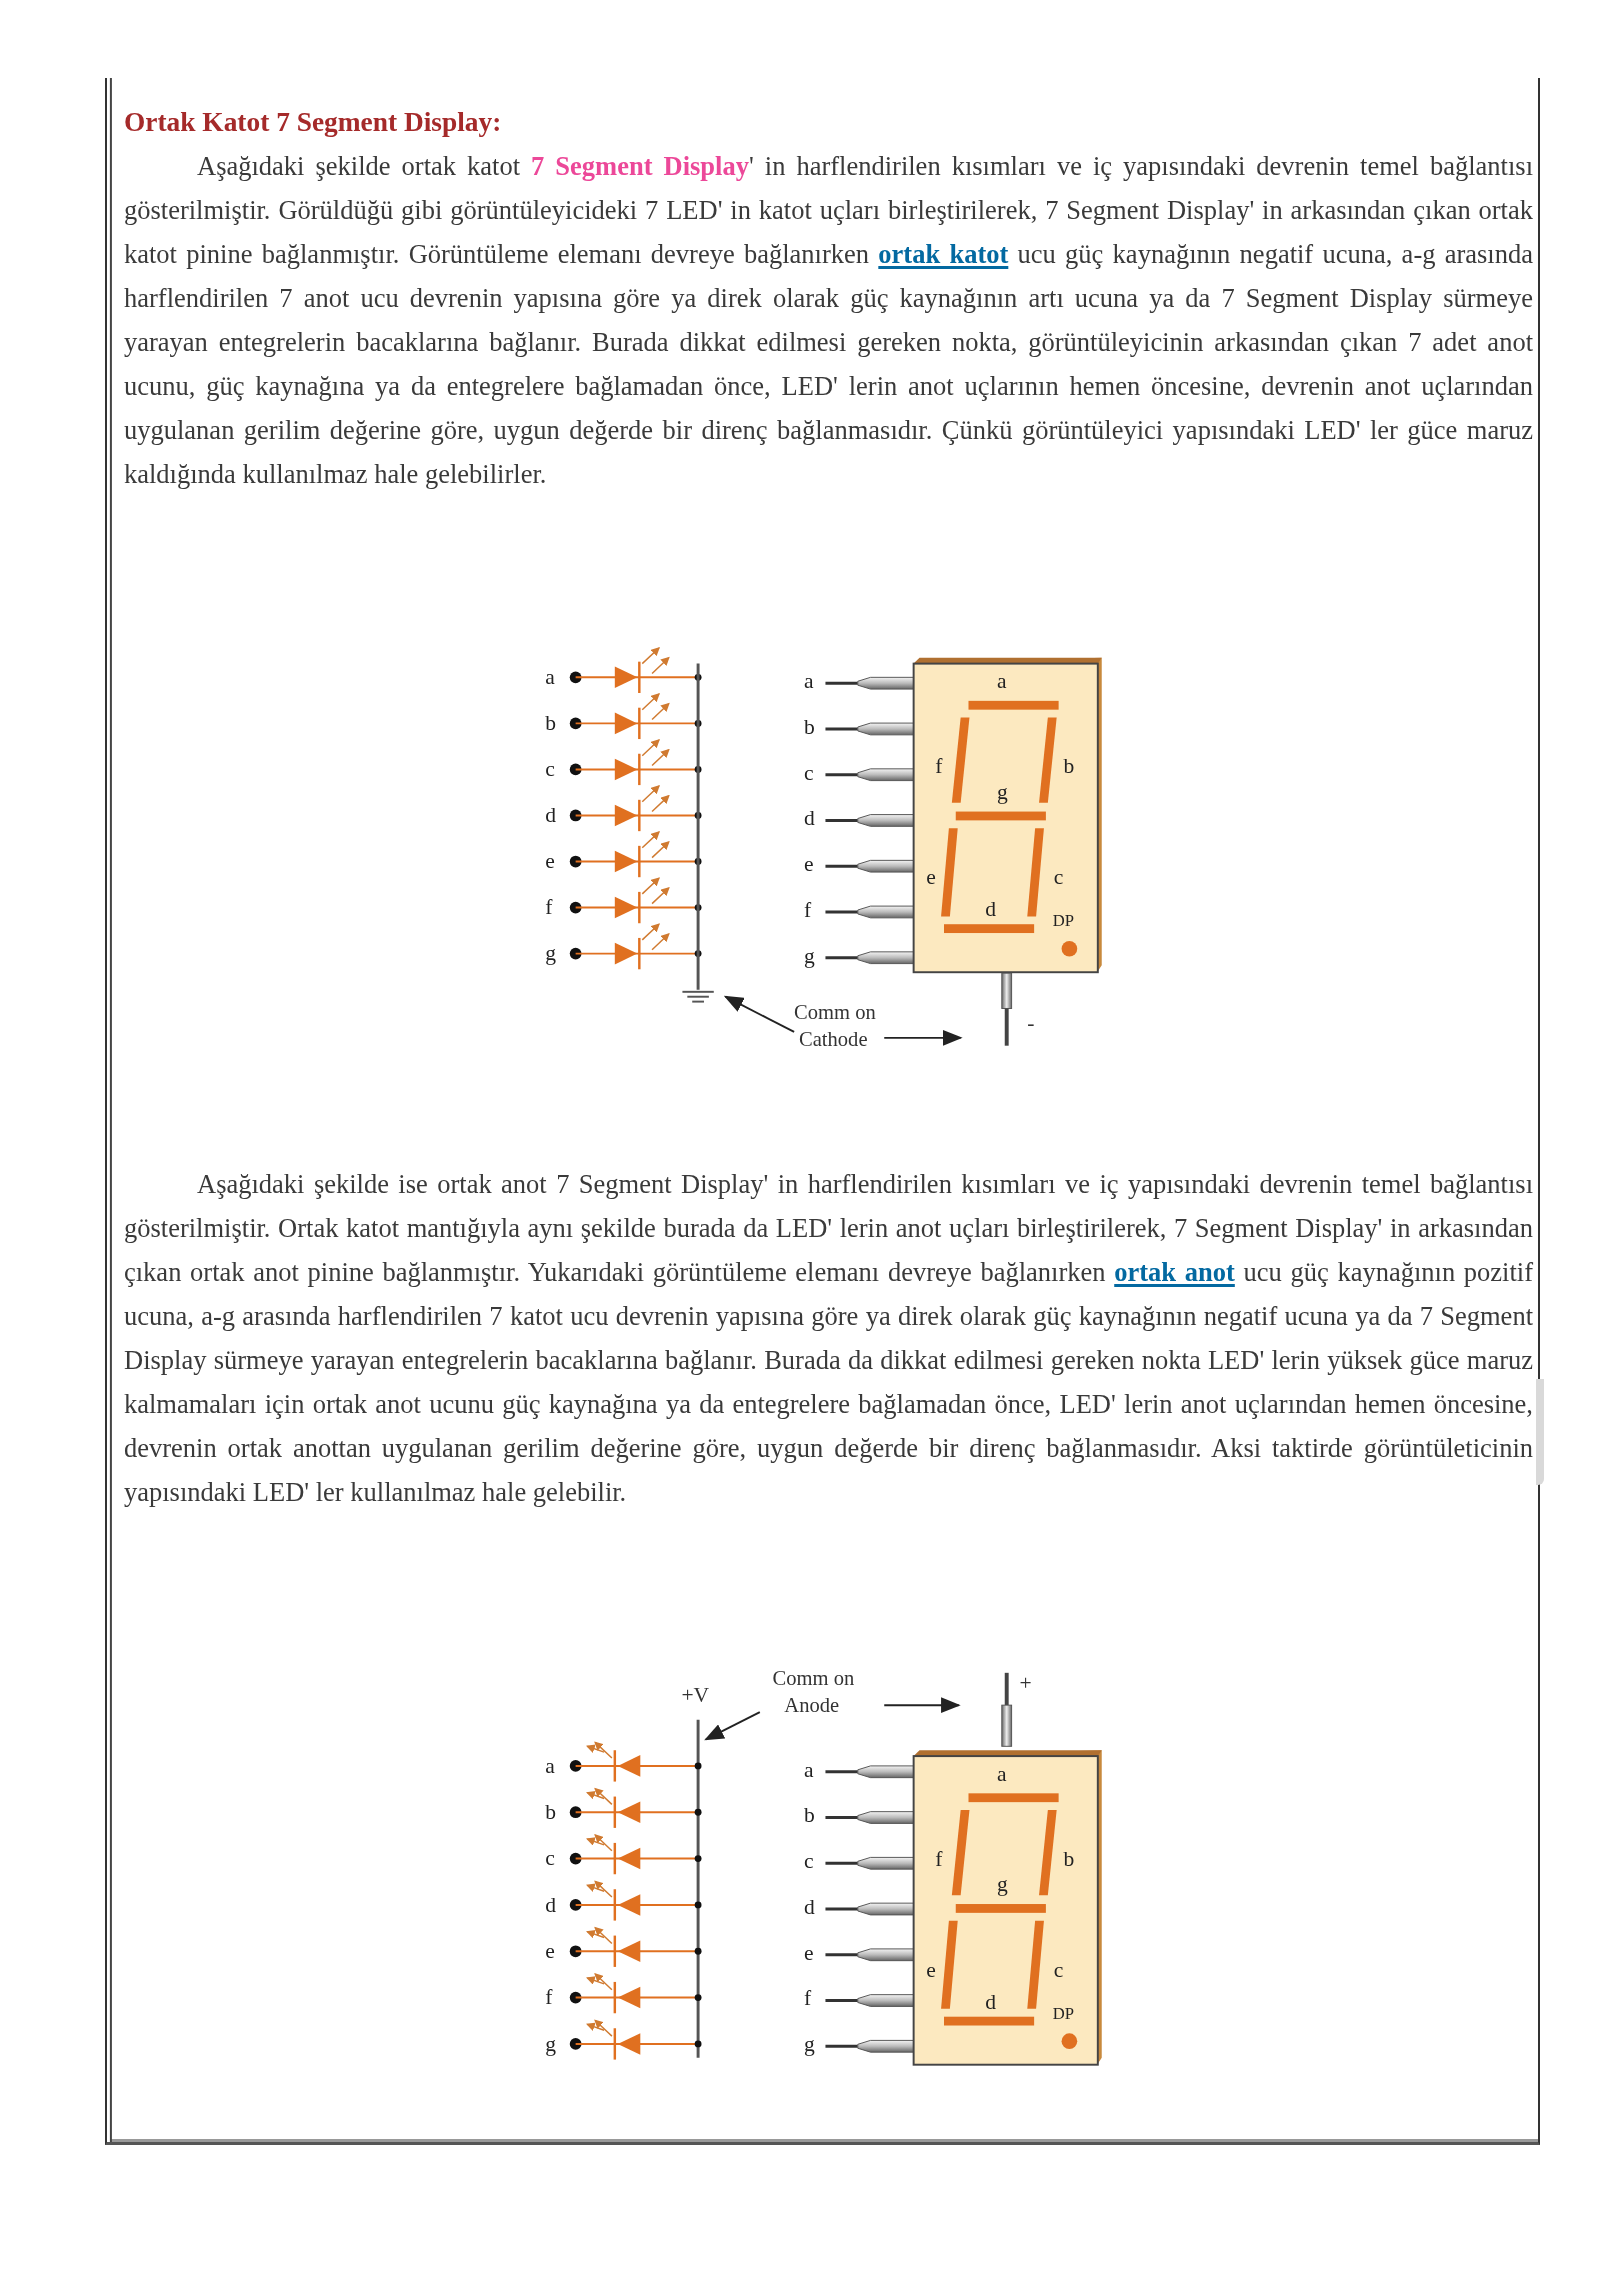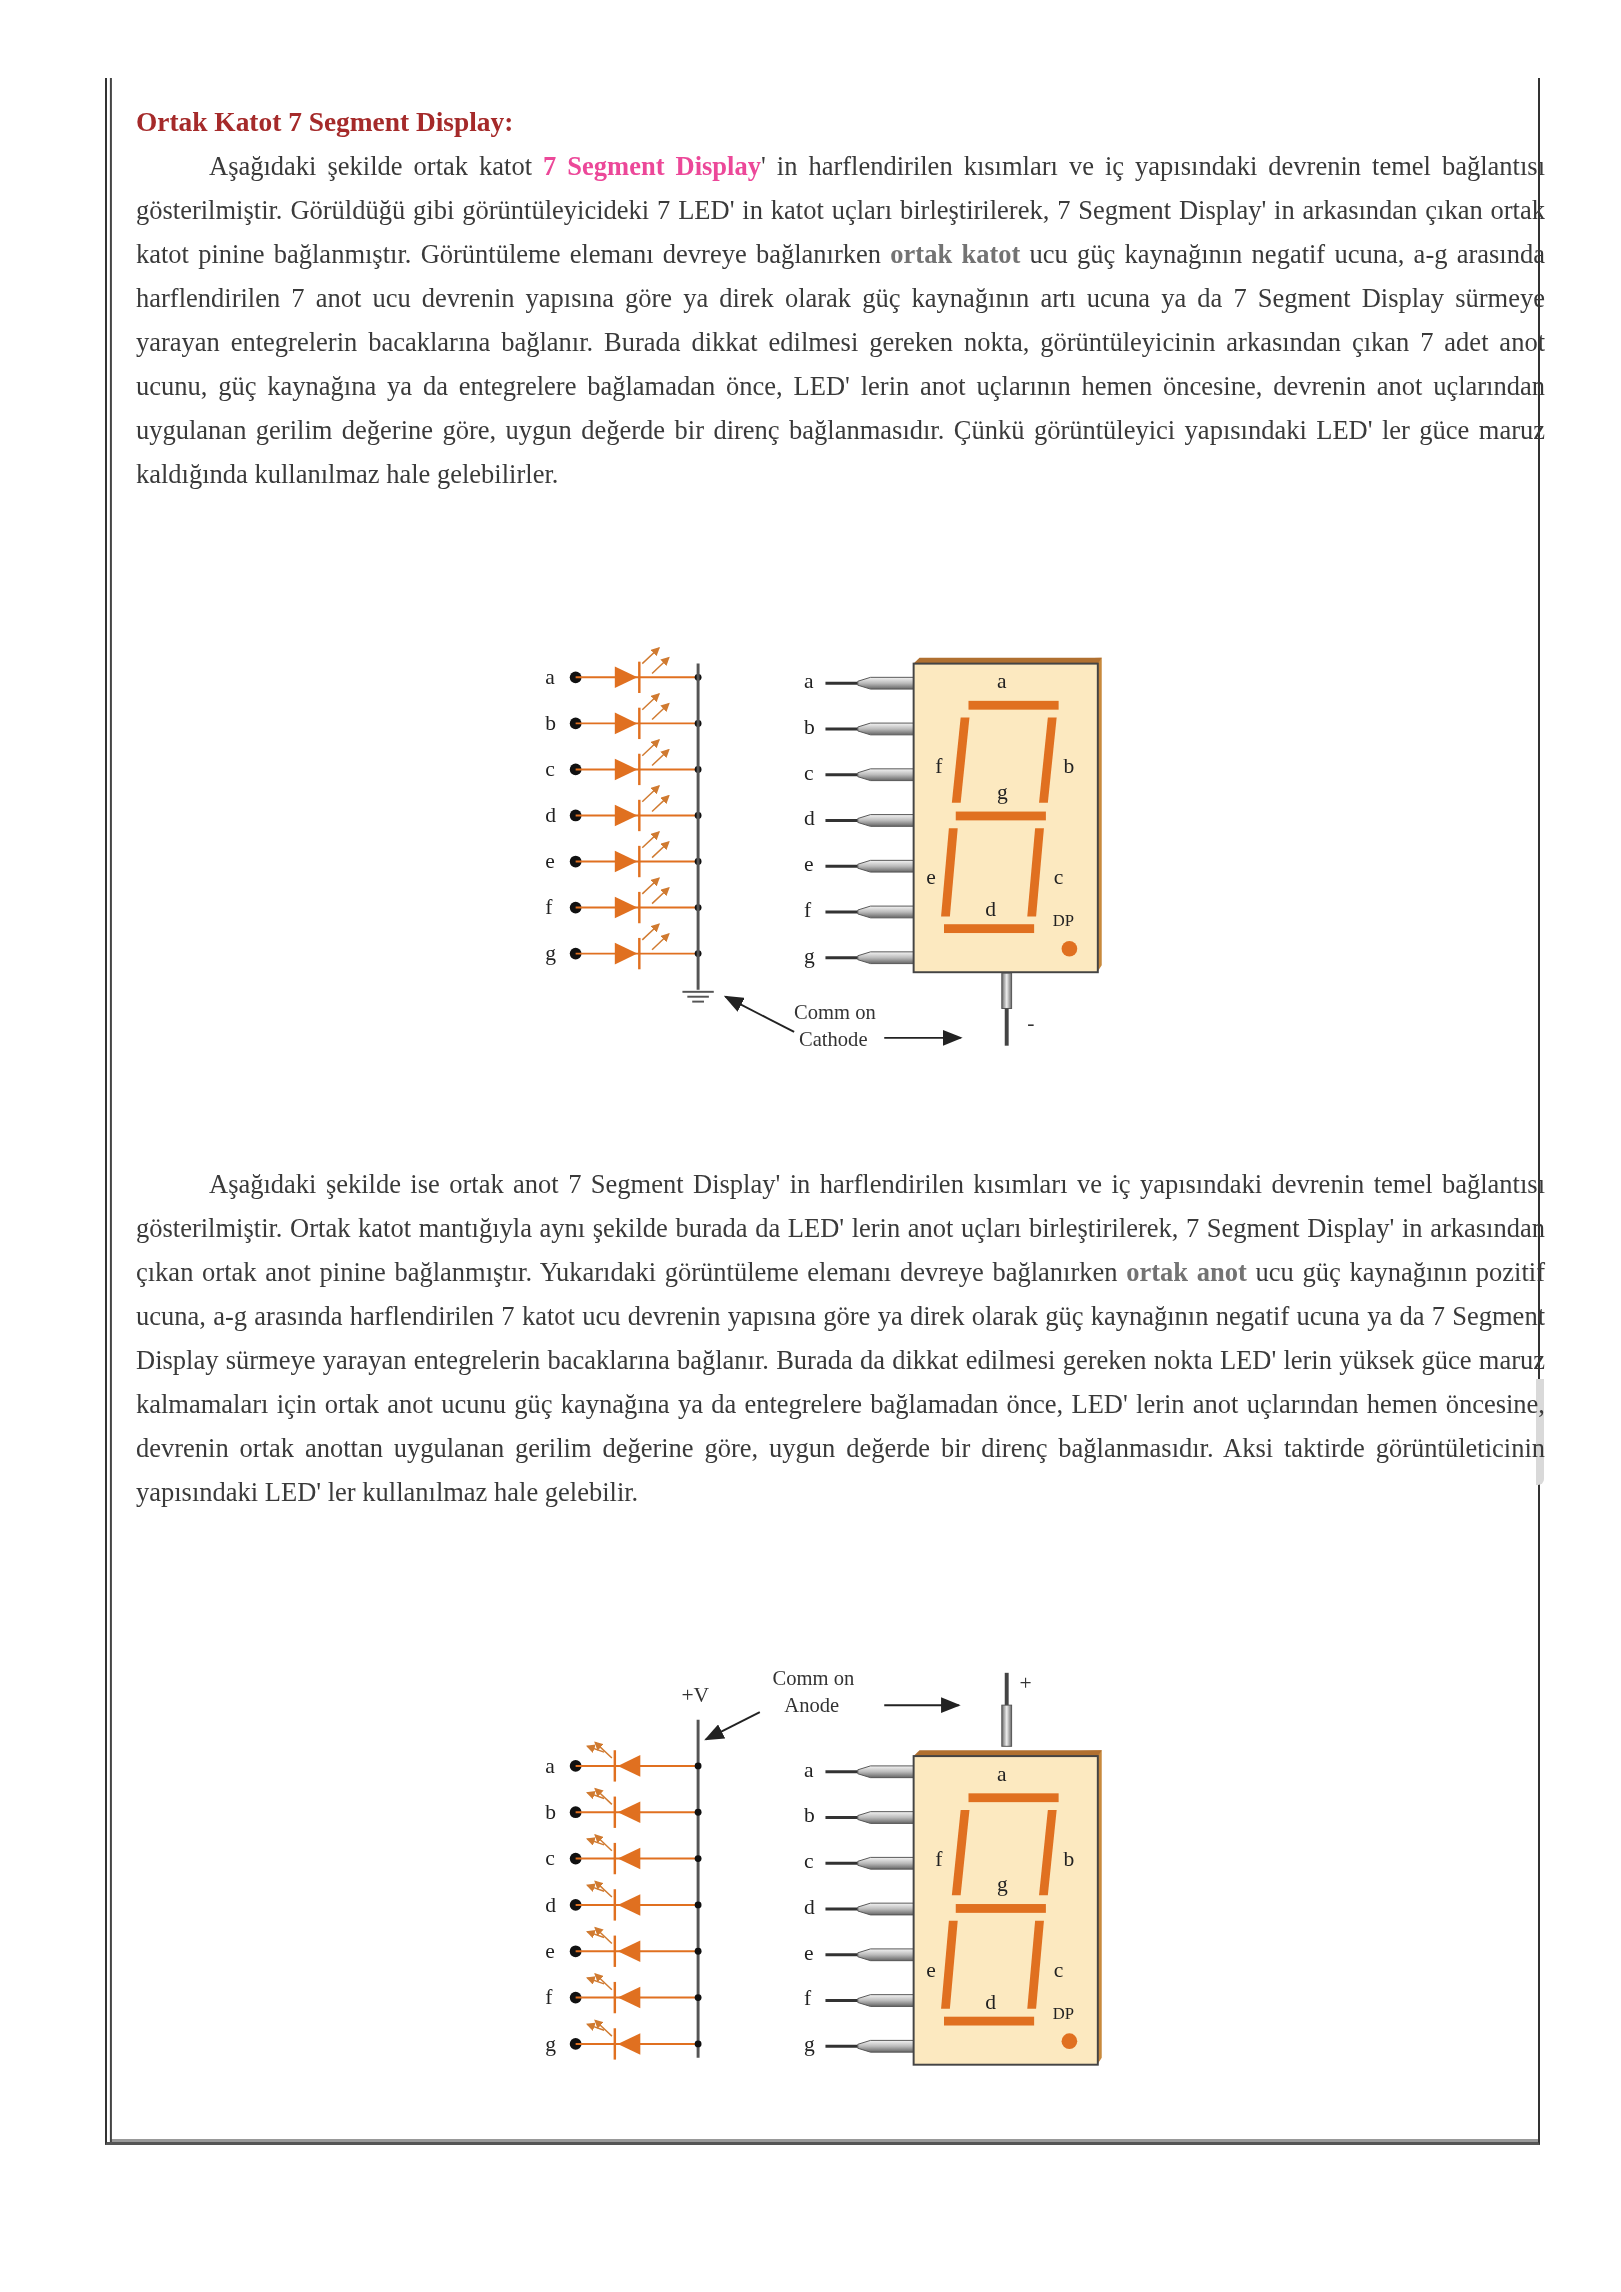--- a/index.html
+++ b/index.html
@@ -1,25 +1,25 @@
 <!DOCTYPE html>
 <html><head>
 <meta charset="utf-8">
 <style>
   html, body { margin:0; padding:0; background:#ffffff; }
   body { width:1621px; height:2293px; position:relative; overflow:hidden;
          font-family:"Liberation Serif", serif; color:#3a3a3a; }
   .frame { position:absolute; left:105px; top:78px; width:1431px; height:2064px;
            border-left:2px solid #333; border-right:2.9px solid #333; border-bottom:3.9px solid #555;
            box-shadow: inset 2.9px 0 0 #fff, inset 4.9px 0 0 #444, inset 0 -2.9px 0 #999; }
-  .content { position:absolute; left:136px; width:1409px; }
+  .content { position:absolute; left:124px; width:1409px; }
   .heading { font-weight:bold; color:#a52a2a; font-size:27.4px; line-height:44px; margin:0; }
   .para { font-size:26.5px; line-height:44px; text-align:justify; margin:0; text-indent:73px; }
   .para b { color:#ec4899; }
-  .hl { color:#737373; font-weight:bold; text-decoration-thickness:2.9px; text-underline-offset:2.9px; }
+  .hl { color:#0369a1; font-weight:bold; text-decoration:underline; text-decoration-thickness:2.9px; text-underline-offset:2.9px; }
   .sec1 { top:100px; }
   .sec2 { top:1162px; }
   .diagram { position:absolute; left:510px; width:627px; }
   .diag1 { top:642px; height:441px; }
   .diag2 { top:1661px; height:441px; }
   svg text { font-family:"Liberation Serif", serif; }
   .scroll-artifact { position:absolute; left:1536px; top:1379px; width:7.8px; height:106px;
            background:#d9d9d9; border-radius:0 0 5.9px 0; }
 </style>
 </head>

